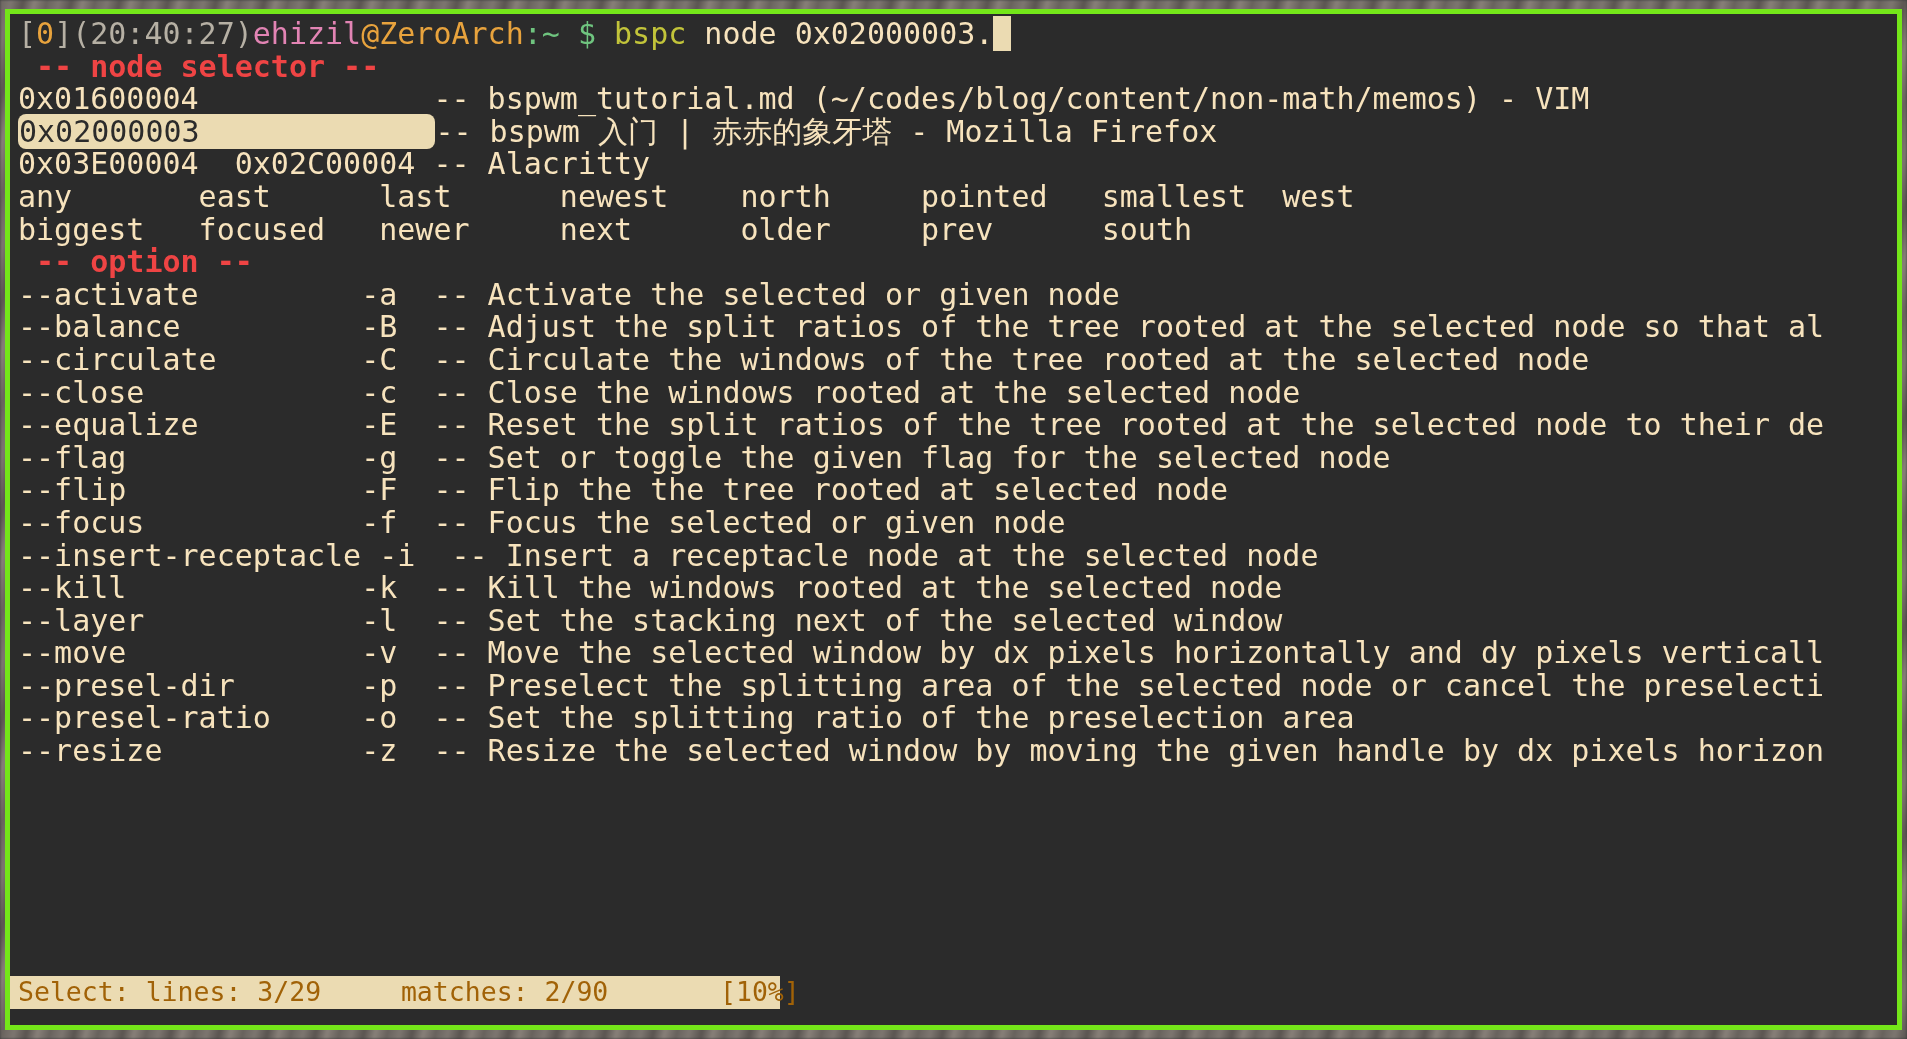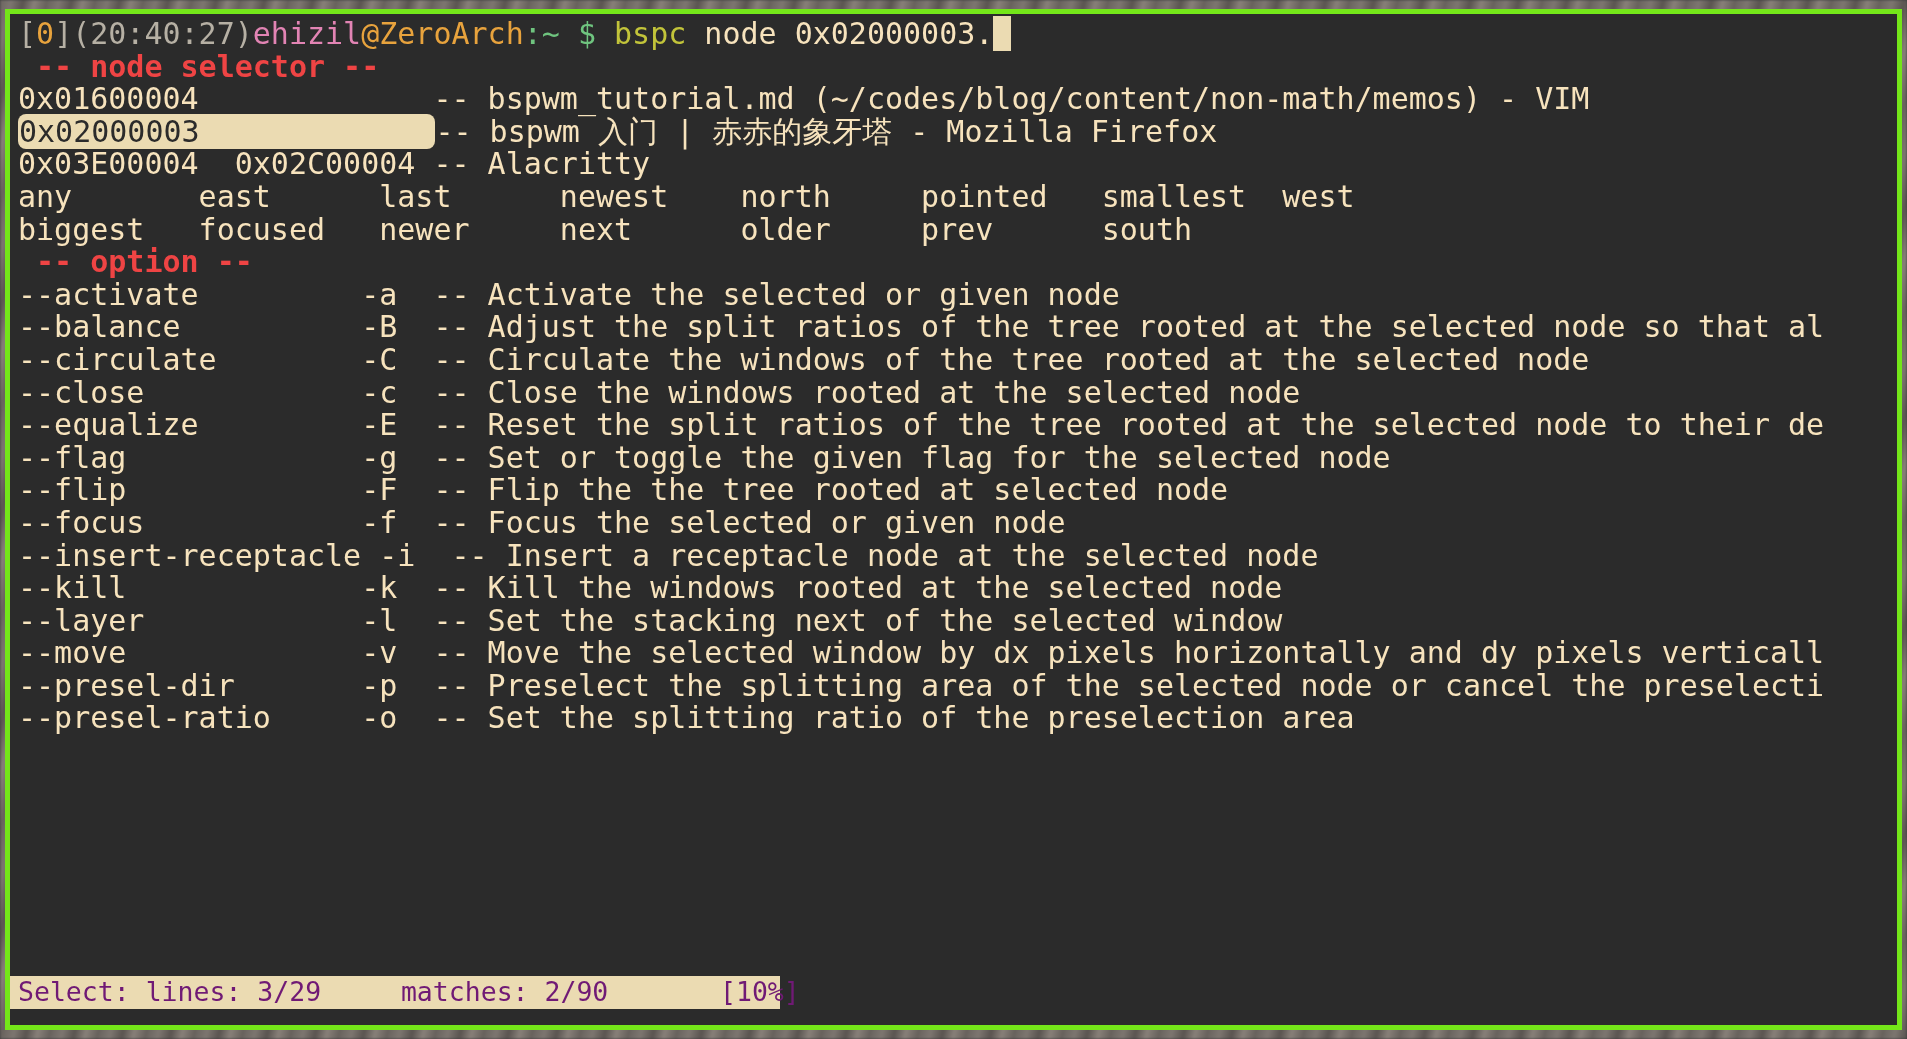--- a/index.html
+++ b/index.html
@@ -80,21 +80,21 @@
 
   .statusbar {
     position: absolute;
     left: 0;
     bottom: 16px;
     width: 770px;
     height: 32.6px;
     line-height: 32.6px;
     font-size: 26.5px;
     background: #ebdbb2;
-    color: #701a75;
+    color: #a16207;
     white-space: pre;
     padding-left: 8px;
     box-sizing: border-box;
   }
 </style>
 </head>
 <body>
 
 <div id="desktop"></div>
 
@@ -138,17 +138,18 @@
 
     <div class="line"><span>--layer            </span><span>-l</span><span>  </span><span>--</span><span> </span><span>Set the stacking next of the selected window</span></div>
 
     <div class="line"><span>--move             </span><span>-v</span><span>  </span><span>--</span><span> </span><span>Move the selected window by dx pixels horizontally and dy pixels verticall</span></div>
 
     <div class="line"><span>--presel-dir       </span><span>-p</span><span>  </span><span>--</span><span> </span><span>Preselect the splitting area of the selected node or cancel the preselecti</span></div>
 
     <div class="line"><span>--presel-ratio     </span><span>-o</span><span>  </span><span>--</span><span> </span><span>Set the splitting ratio of the preselection area</span></div>
 
 
+    <div class="line"><span>--resize           </span><span>-z</span><span>  </span><span>--</span><span> </span><span>Resize the selected window by moving the given handle by dx pixels horizon</span></div>
 
     <div class="statusbar">Select: lines: 3/29     matches: 2/90       [10%]</div>
 
   </div>
 </div>
 
 </body></html>

